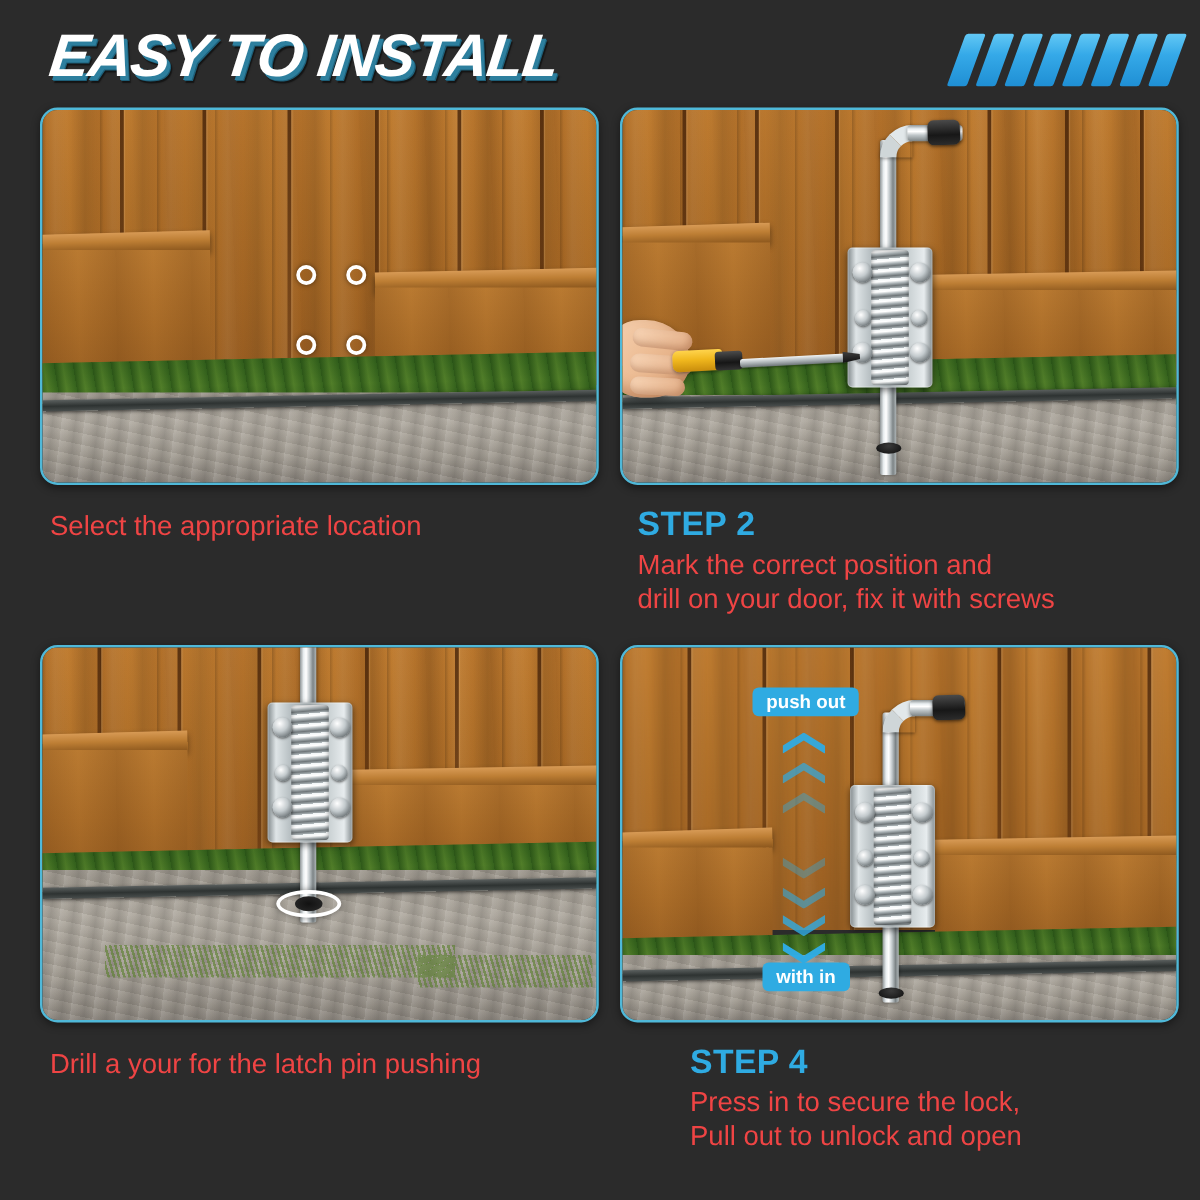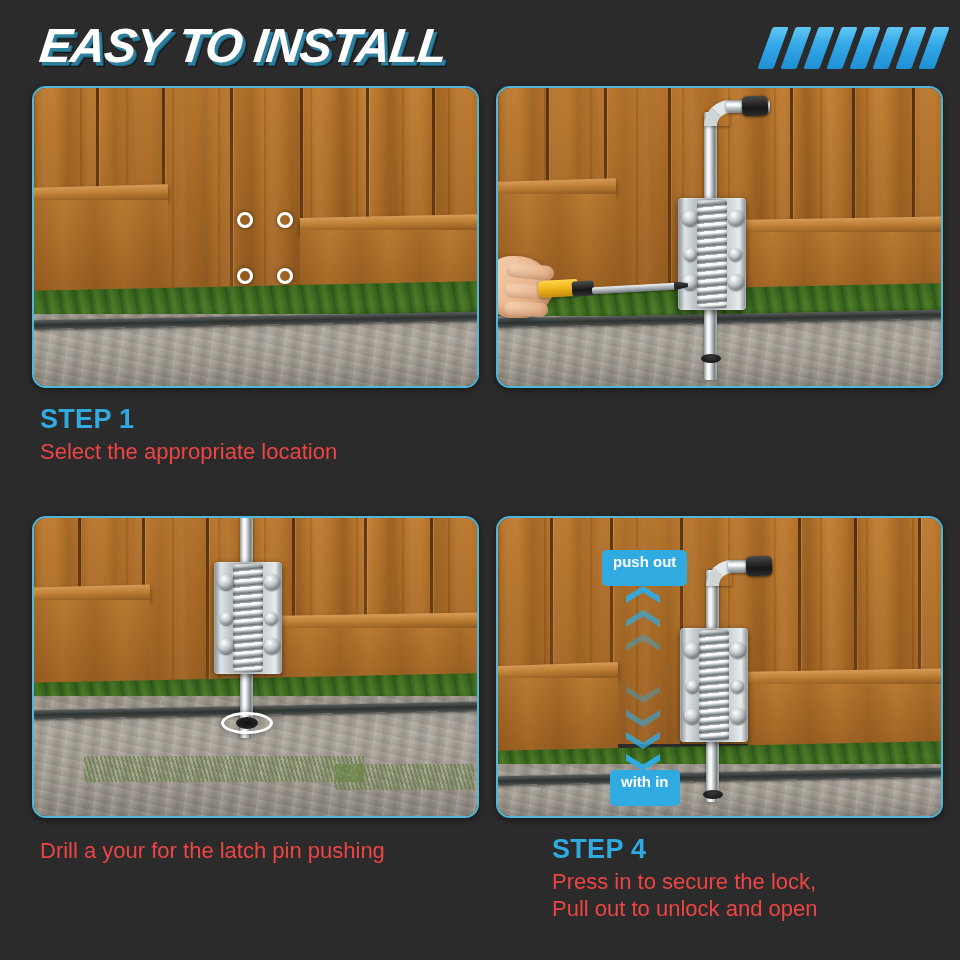--- a/index.html
+++ b/index.html
@@ -239,21 +239,21 @@
     background:linear-gradient(180deg,#3f3f3f,#121212);
     clip-path:polygon(0 0,100% 28%,100% 72%,0 100%);
   }
 
   
   .badge {
     position:absolute;
     background:#2fabe2;
     color:#ffffff;
     font-size:15px; font-weight:bold;
-    padding:3px 11px 16px;
+    padding:3px 11px 3px;
     border-radius:5px;
     white-space:nowrap;
     line-height:1.15;
   }
   .chev-col { position:absolute; width:34px; }
   .chev {
     position:absolute; width:34px; height:17px;
     background:#2fabe2;
   }
   .chev.up   { clip-path:polygon(50% 0,100% 62%,100% 100%,50% 38%,0 100%,0 62%); }
@@ -317,21 +317,20 @@
         <div class="ground" style="height:72px;"></div>
         <div class="threshold" style="top:228px;"></div>
 
         <div class="mark" style="left:203px; top:124px;"></div>
         <div class="mark" style="left:243px; top:124px;"></div>
         <div class="mark" style="left:203px; top:180px;"></div>
         <div class="mark" style="left:243px; top:180px;"></div>
       </div>
     </div>
     <div class="caption">
-      <div class="step-label">STEP 1</div>
       <div class="step-desc">Select the appropriate location</div>
     </div>
   </div>
 
   <div class="cell cell-2">
     <div class="photo">
       <div class="scene">
         <div class="wood"></div>
         <div class="plank" style="left:48px;"></div>
         <div class="plank" style="left:106px;"></div>
@@ -369,20 +368,25 @@
         <div class="hand" style="left:-12px; top:168px; width:66px; height:62px;"></div>
         <div class="finger" style="left:8px; top:176px; width:48px; height:15px; transform:rotate(6deg);"></div>
         <div class="finger" style="left:6px; top:196px; width:50px; height:15px; transform:rotate(4deg);"></div>
         <div class="finger" style="left:6px; top:214px; width:44px; height:14px; transform:rotate(3deg);"></div>
         <div class="sd-handle" style="left:40px; top:192px; width:40px; transform:rotate(-3deg);"></div>
         <div class="sd-collar" style="left:74px; top:193px; transform:rotate(-3deg);"></div>
         <div class="sd-shaft" style="left:94px; top:197px; width:86px; transform:rotate(-3deg);"></div>
         <div class="sd-tip" style="left:176px; top:193px; transform:rotate(-3deg);"></div>
       </div>
     </div>
+    <div class="caption">
+      <div class="step-label">STEP 2</div>
+      <div class="step-desc">Mark the correct position and
+drill on your door, fix it with screws</div>
+    </div>
   </div>
 
   <div class="cell cell-3">
     <div class="photo">
       <div class="scene">
         <div class="wood" style="height:60%;"></div>
         <div class="plank" style="left:44px;  height:60%;"></div>
         <div class="plank" style="left:108px; height:60%;"></div>
         <div class="plank" style="left:172px; height:60%;"></div>
         <div class="plank" style="left:258px; height:60%;"></div>

